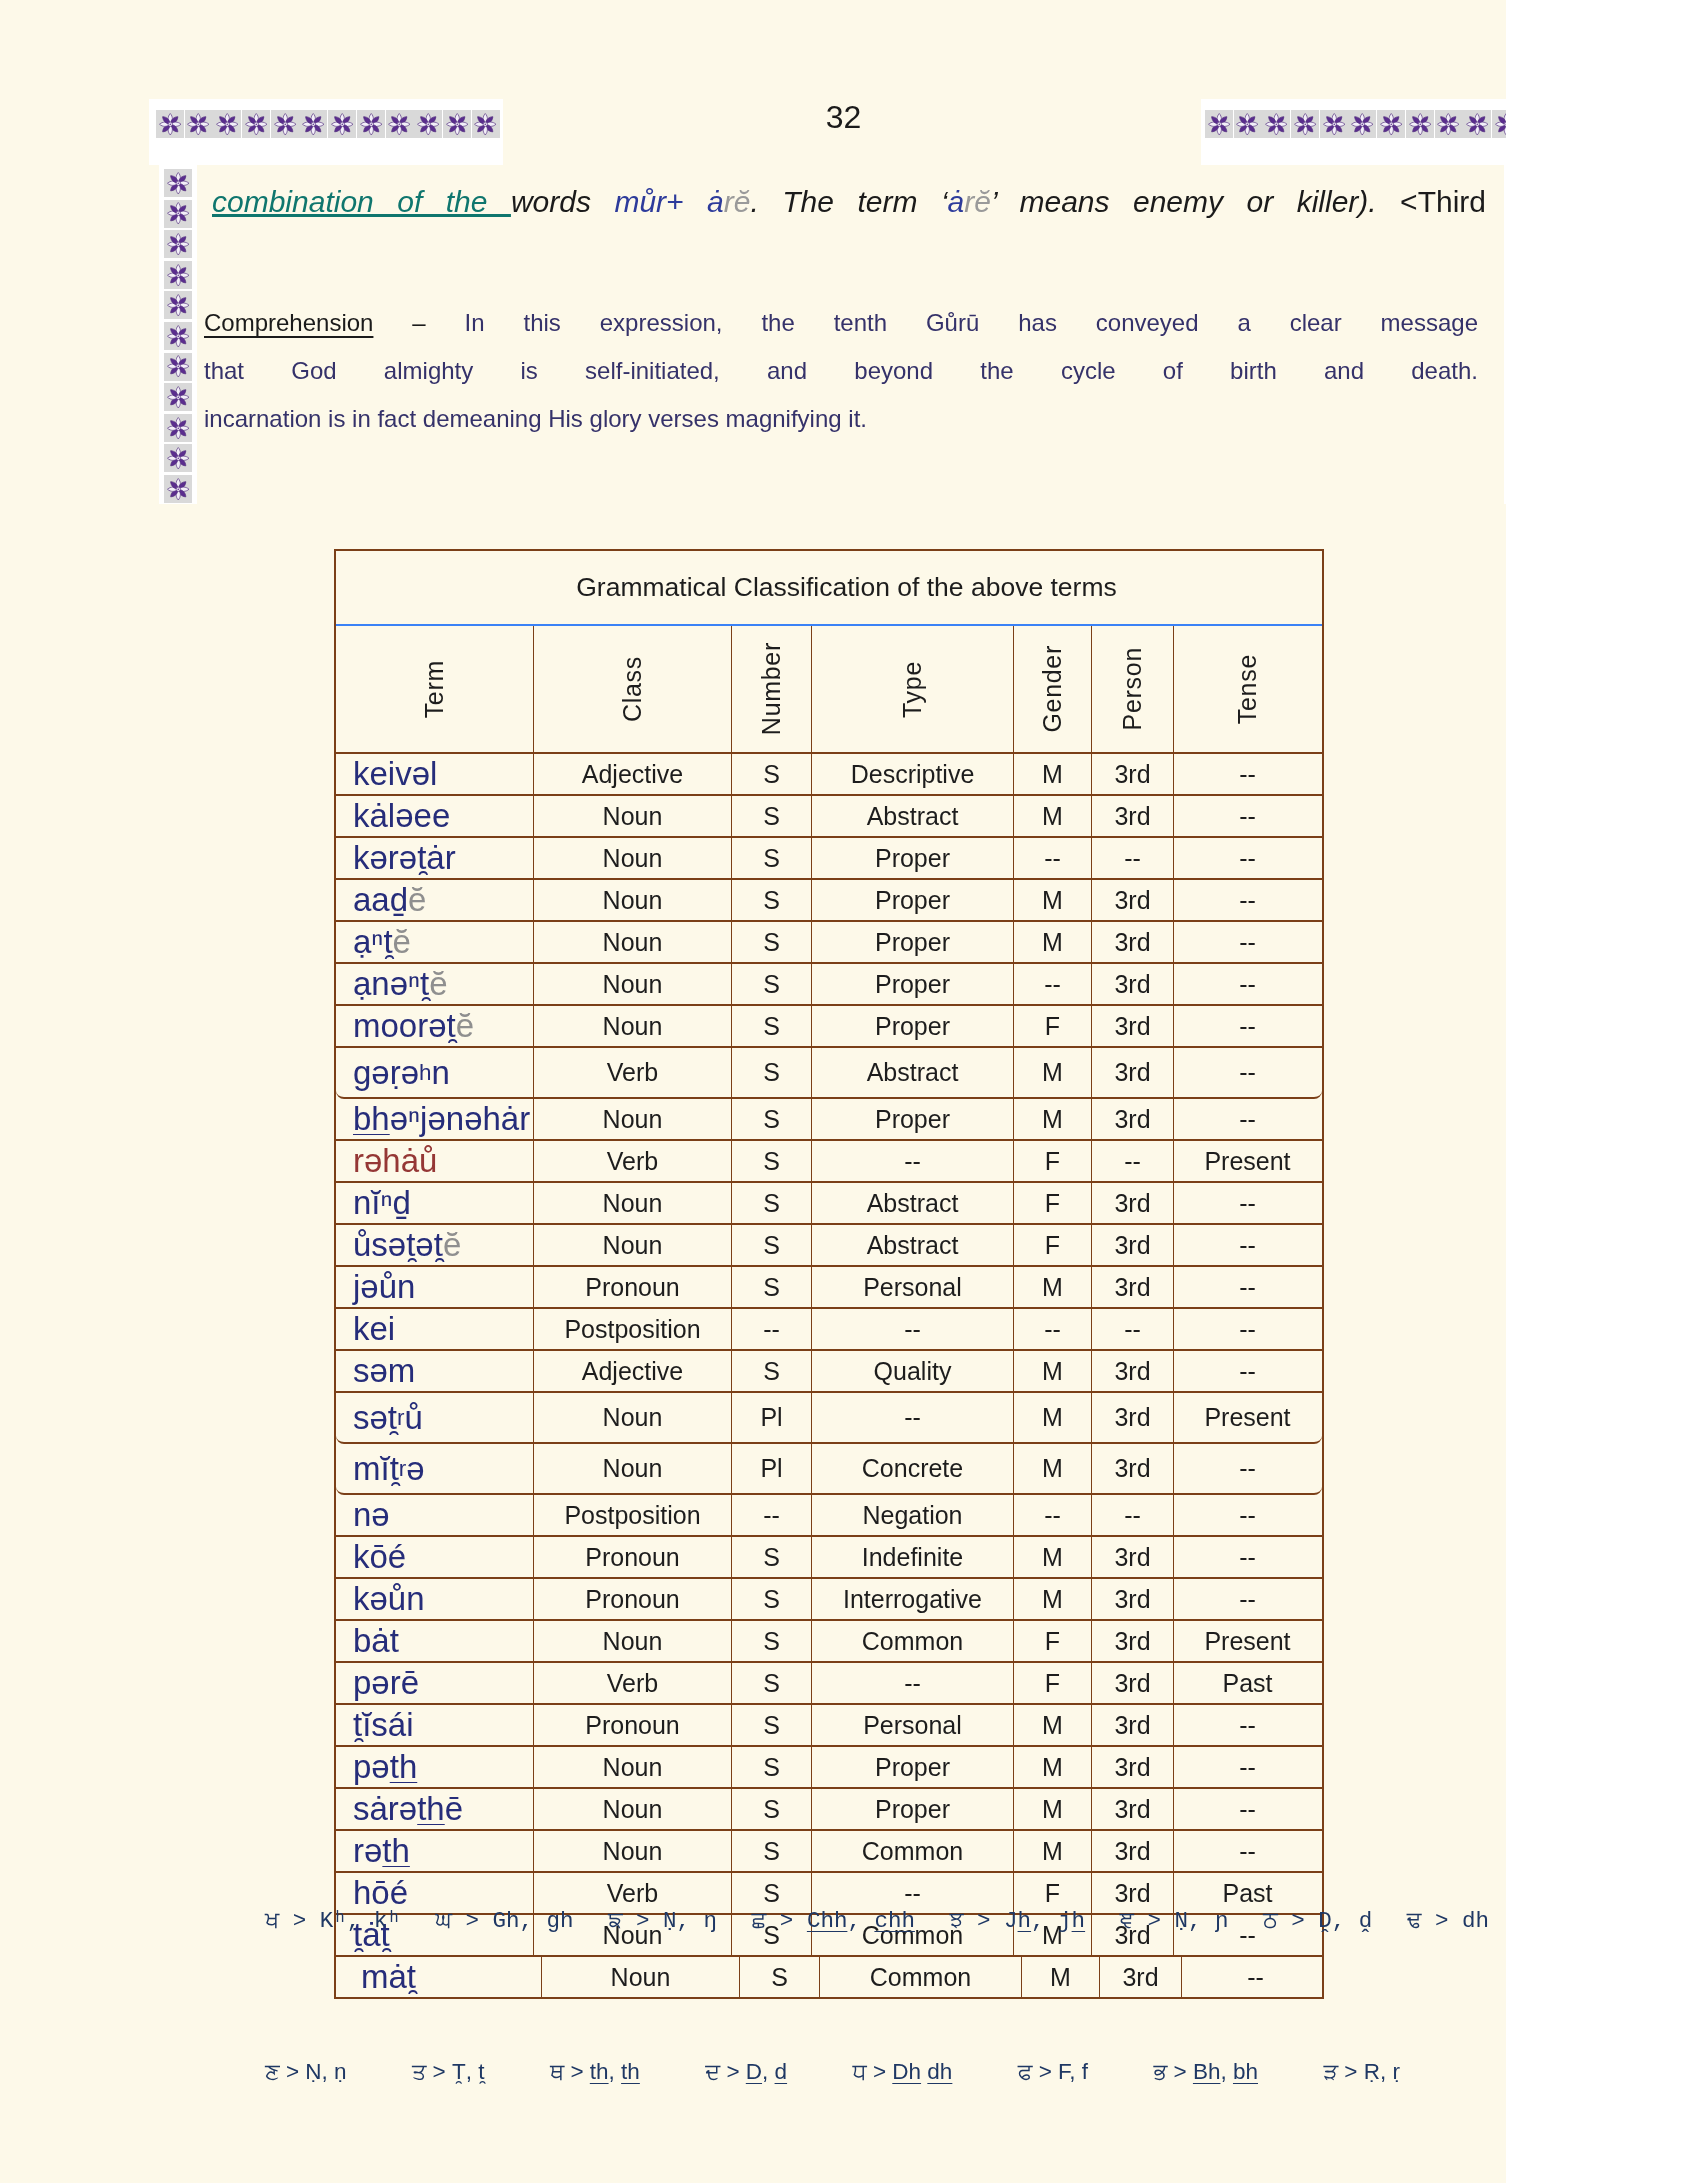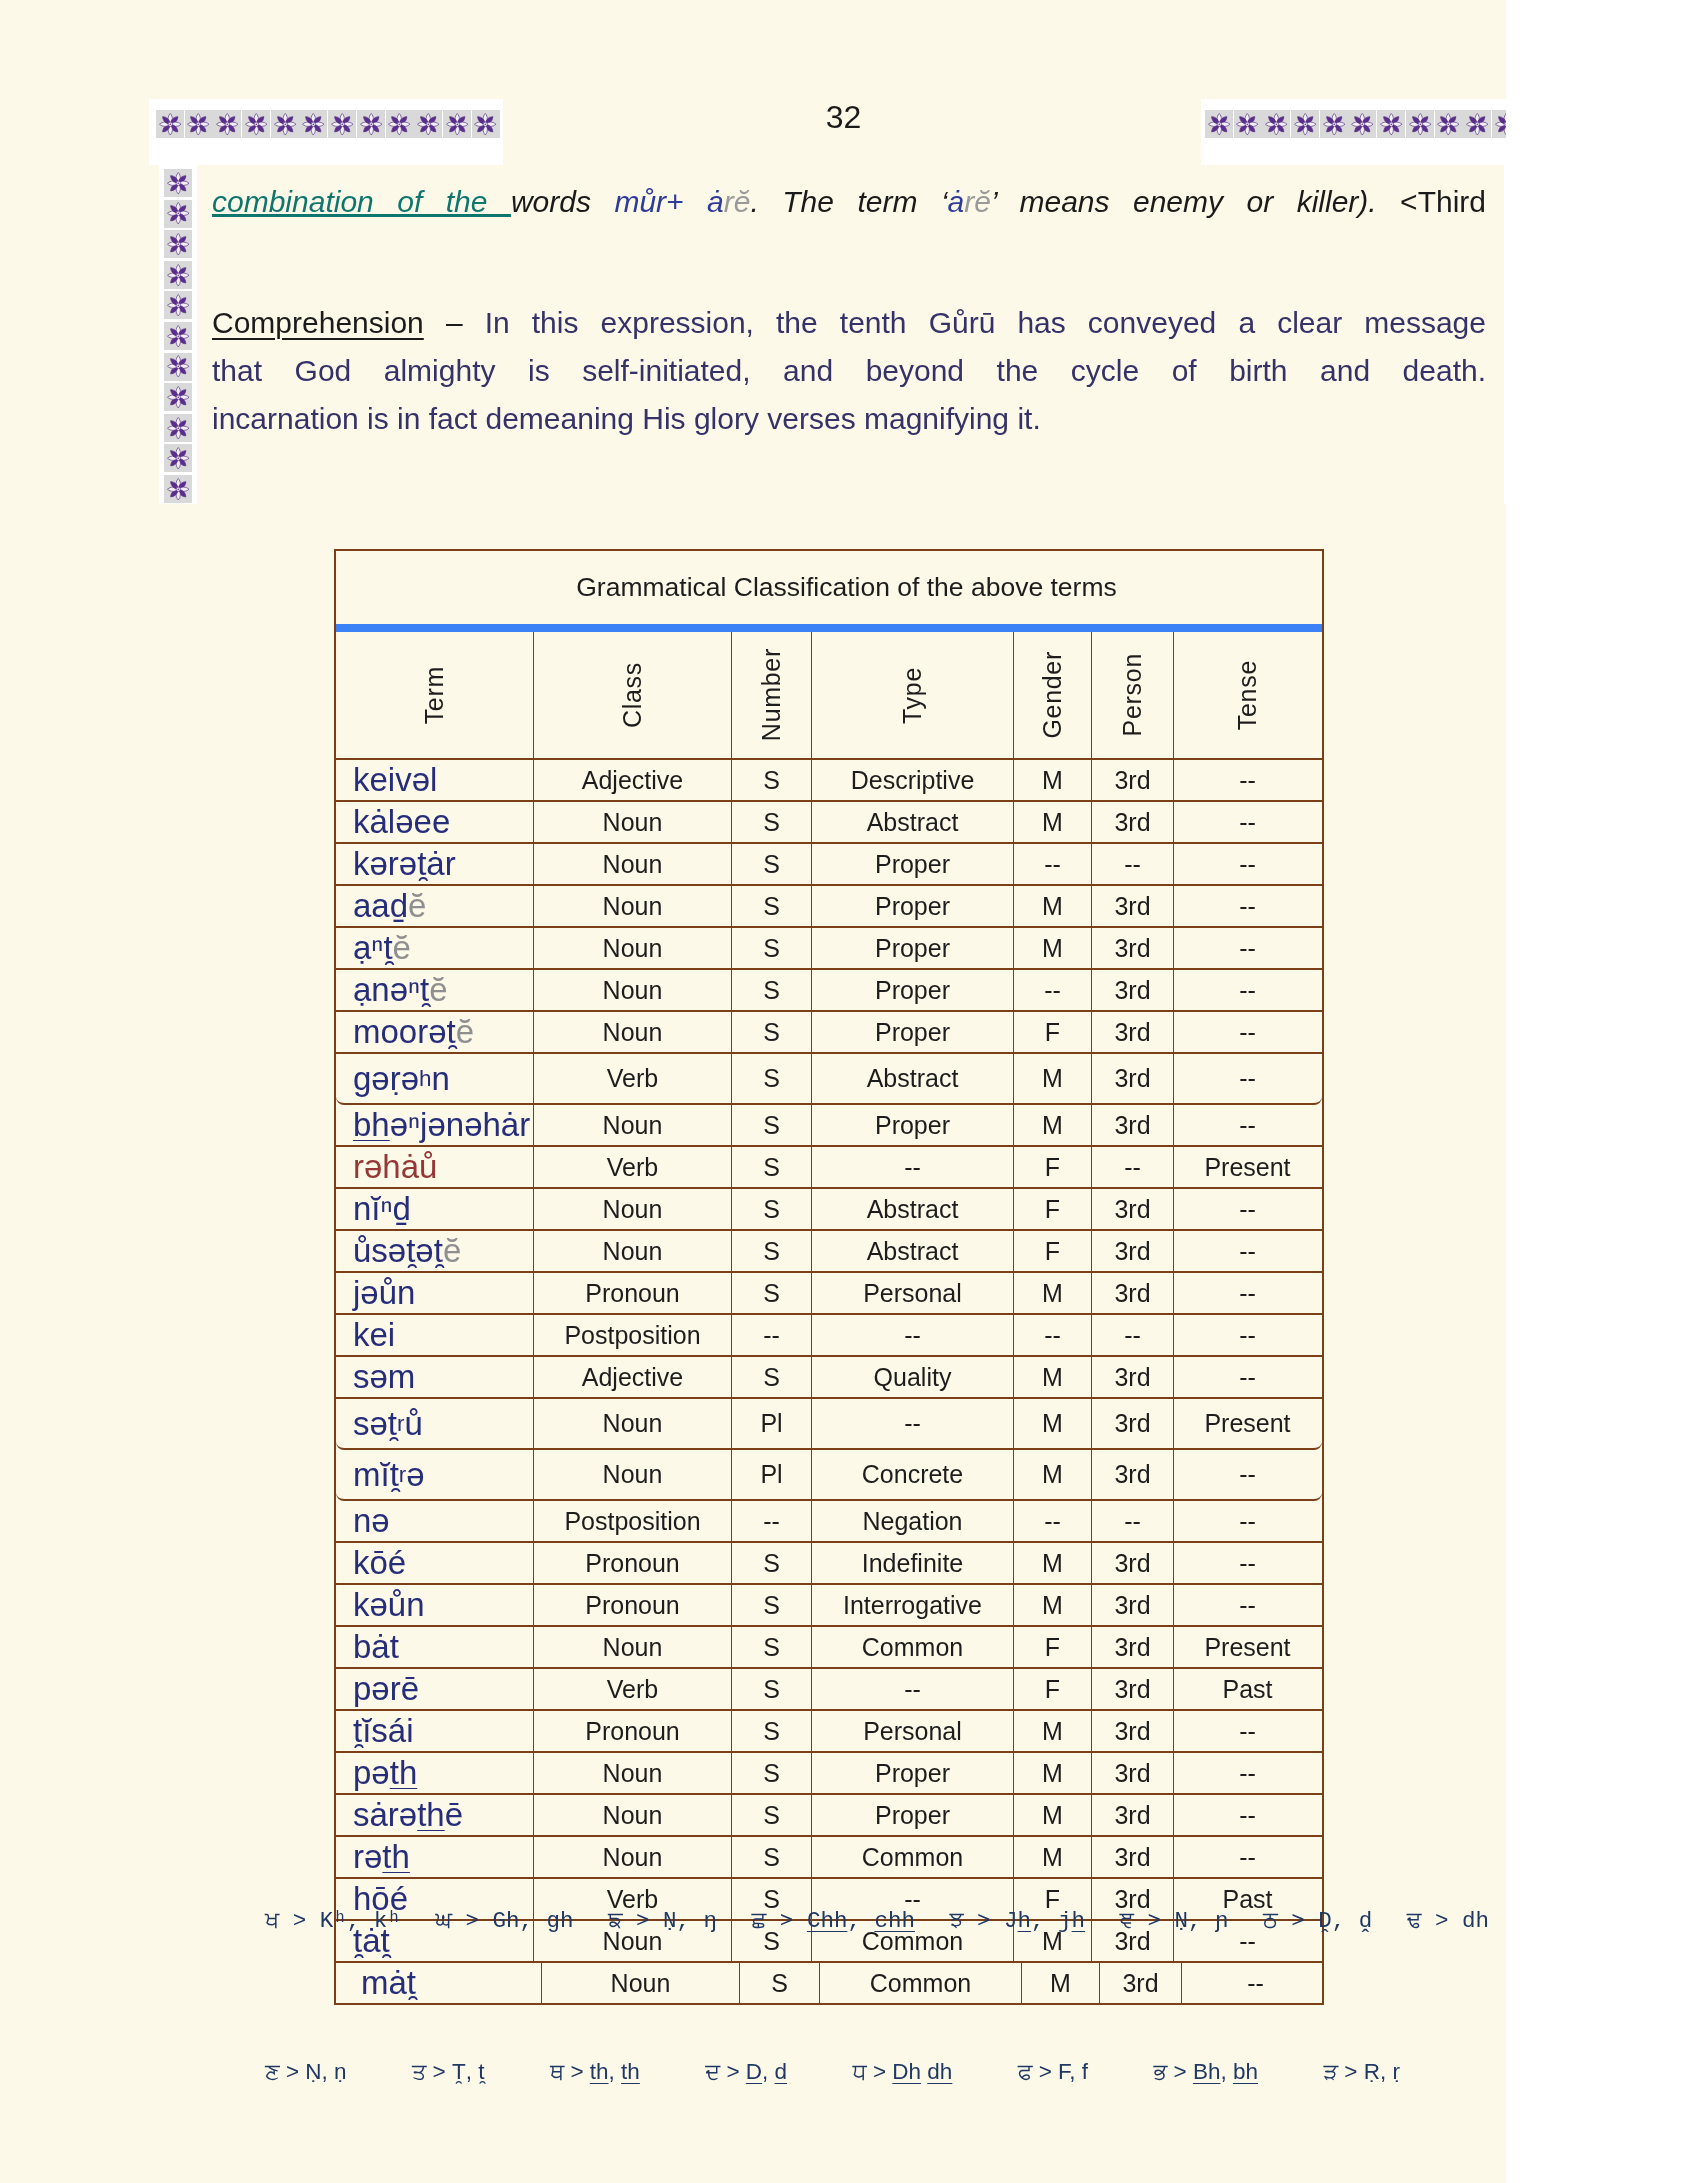--- a/index.html
+++ b/index.html
@@ -11,33 +11,33 @@
   .strip-v{position:absolute;display:flex;flex-direction:column;gap:2.6px;}
   .fcell{width:28px;height:28px;background:#d9d9d9;display:flex;
          align-items:center;justify-content:center;flex:0 0 auto;}
   
   .pageno{position:absolute;left:0;top:99px;width:1687px;text-align:center;
           font-size:32px;color:#1b1b1b;}
   
   .para1{position:absolute;left:212px;top:177px;width:1274px;
          font-size:30px;line-height:50px;text-align:justify;text-align-last:justify;}
   .para1 .l2{text-align-last:left;}
-  .para2{position:absolute;left:212px;top:299px;width:1274px;
-         font-size:30px;line-height:48px;color:#35326a;}
+  .para2{position:absolute;left:204px;top:299px;width:1274px;
+         font-size:24px;line-height:48px;color:#35326a;}
   .p2line{text-align:justify;text-align-last:justify;}
   .p2line.last{text-align-last:left;}
   .seg-i{font-style:italic;}
   .c-navy{color:#0f766e;text-decoration:underline;}  .c-black{color:#1b1b1b;}
   .c-blue{color:#2d3b9b;}  .c-gray{color:#9a9a9a;}
   .heading-u{color:#1b1b1b;text-decoration:underline;
              text-decoration-thickness:2px;text-underline-offset:5.3px;}
   
   .gtable{position:absolute;left:334px;top:549px;width:990px;
           border:2.6px solid #7b4018;background:#fdf9e9;box-sizing:border-box;}
-  .t-title{height:73px;border-bottom:8px solid #3b82f6;display:flex;
+  .t-title{height:73px;border-bottom:2px solid #3b82f6;display:flex;
            align-items:center;justify-content:center;font-size:26.5px;color:#1d1d1d;padding-left:35px;}
   .t-grid{display:grid;grid-template-columns:198px 198px 80px 202px 78px 82px 147px;}
   .t-header{height:126px;border-bottom:2px solid #7b4018;}
   .hcell{border-right:1.3px solid #7b4018;display:flex;align-items:center;
          justify-content:center;}
   .hcell:last-child{border-right:none;}
   .hcell span{writing-mode:vertical-rl;transform:rotate(180deg);
               font-size:25px;color:#1d1d1d;letter-spacing:0.7px;}
   .t-row{border-bottom:2px solid #7b4018;height:40px;}
   .t-row.tall{height:49px;border-radius:8px;}

